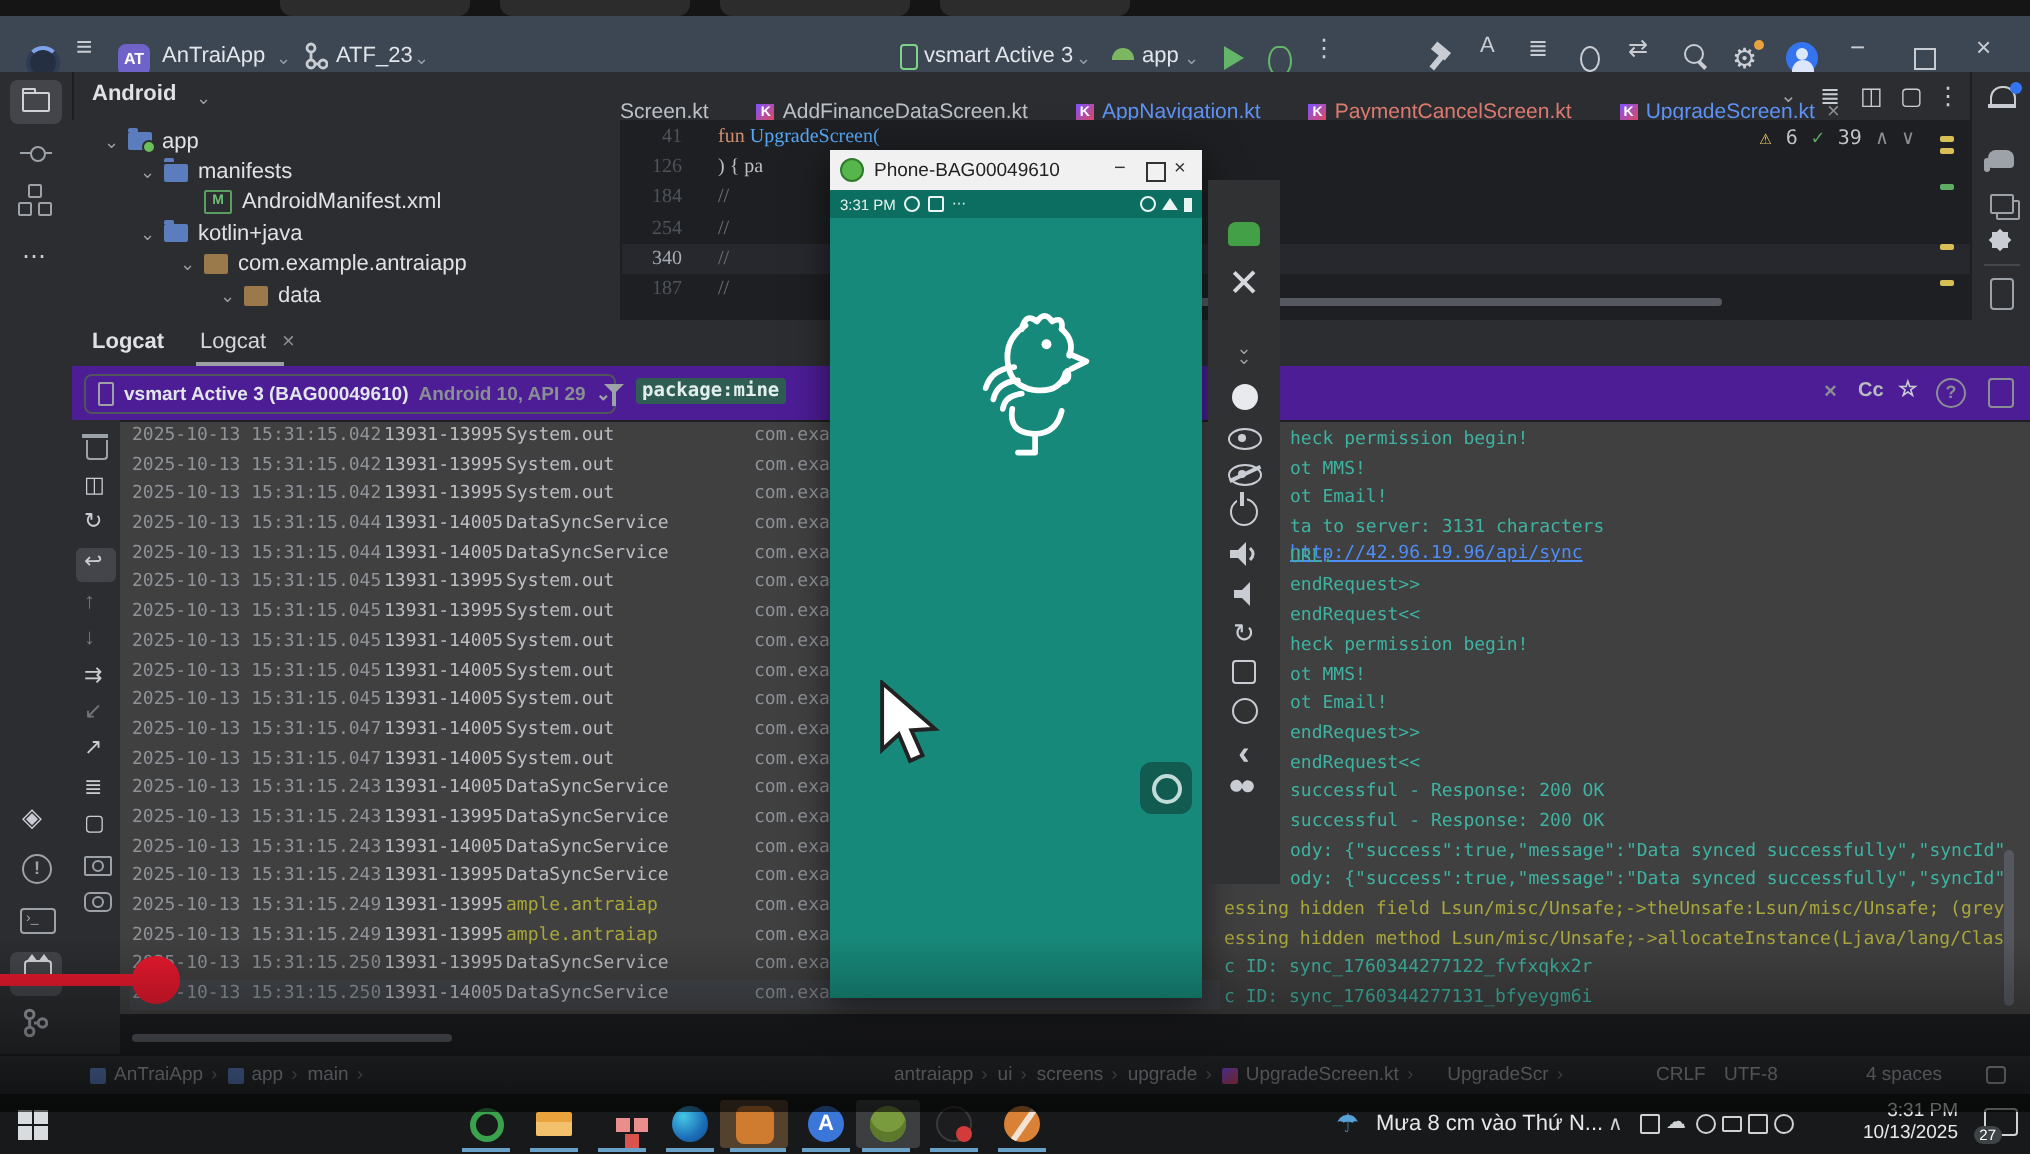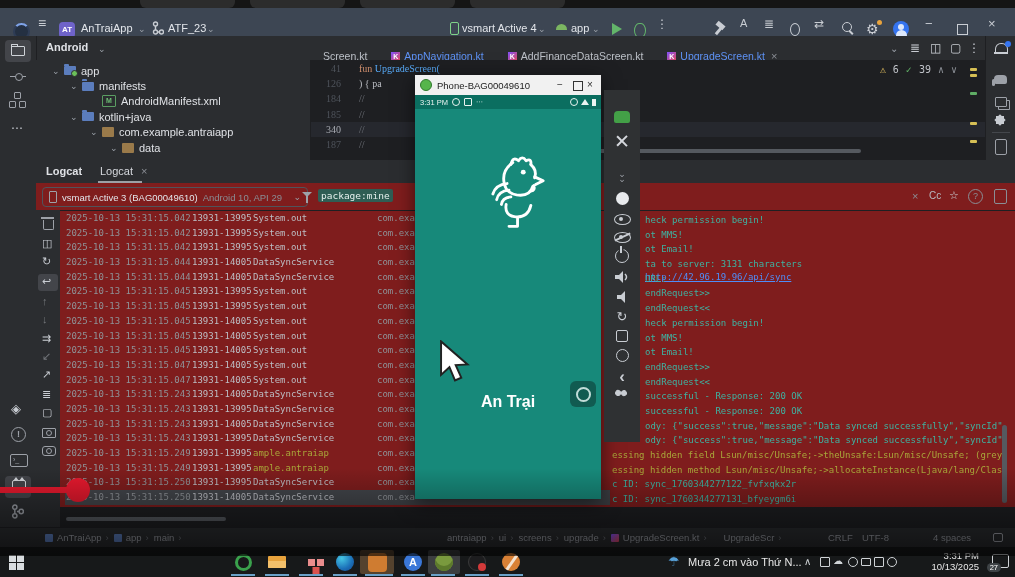--- a/index.html
+++ b/index.html
@@ -33,21 +33,21 @@
   .hammer{left:714px;top:14px;width:12px;height:12px;}
   .hammer::before{content:"";position:absolute;left:2px;top:1px;width:9px;height:5px;background:#c9cdd3;transform:rotate(40deg);}
   .hammer::after{content:"";position:absolute;left:3px;top:5px;width:2.5px;height:8px;background:#c9cdd3;transform:rotate(40deg);}
   .oval{left:790px;top:15px;width:8px;height:11px;border:1.6px solid #c9cdd3;border-radius:50%;}
   .srch{position:absolute;width:8px;height:8px;border:1.6px solid #c9cdd3;border-radius:50%;}
   .srch::after{content:"";position:absolute;left:7px;top:7px;width:5px;height:1.8px;background:#c9cdd3;transform:rotate(45deg);transform-origin:0 0;}
   .devicon{position:absolute;width:7px;height:11px;border:1.3px solid #7fd389;border-radius:2px;}
   .droid{position:absolute;width:11px;height:6px;border-radius:6px 6px 0 0;background:#7bb661;}
   
   #tabrow{left:0;top:36px;width:1015px;height:24px;background:#2b2d30;border-bottom:1px solid #1e1f22;}
-  #tabs{position:absolute;left:314px;top:0;height:40px;display:flex;}
+  #tabs{position:absolute;left:301px;top:0;height:40px;display:flex;}
   .tab{position:relative;display:flex;align-items:center;gap:4px;padding:0 9px;font-size:10.5px;color:#bcc0c7;}
   .tab[data-active="1"]::after{content:"";position:absolute;left:4px;right:4px;bottom:0;height:2px;background:#9ca0a6;}
   .tab[data-variant="modified"] .tablabel{color:#5e92f5;}
   .tab[data-variant="conflict"] .tablabel{color:#dd7a6f;}
   .kicon{width:9px;height:9px;background:linear-gradient(135deg,#7f52ff,#e44857);color:#fff;
          font-size:7px;font-weight:bold;text-align:center;line-height:9px;}
   .tabclose{color:#8a8e95;font-size:11px;margin-left:2px;}
   
   #leftstripe{left:0;top:36px;width:36px;height:511px;background:#2b2d30;border-right:1px solid #1e1f22;}
   .stripebox{position:absolute;left:5px;width:26px;height:22px;border-radius:4px;background:#43454a;}
@@ -91,34 +91,34 @@
   .bellic::before{content:"";position:absolute;left:-2.5px;top:8px;width:14px;height:1.6px;background:#c9cdd3;}
   .bellic::after{content:"";position:absolute;right:-4px;top:-3px;width:6px;height:6px;border-radius:50%;background:#3574f0;}
   .eleph{position:absolute;left:8px;width:13px;height:9px;background:#9da1a8;border-radius:4px 4px 2px 2px;}
   .eleph::after{content:"";position:absolute;left:-2px;top:4px;width:3px;height:7px;background:#9da1a8;border-radius:2px;}
   .layered{position:absolute;left:9px;width:10px;height:8px;border:1.4px solid #9da1a8;border-radius:1px;background:#2b2d30;box-shadow:3px 3px 0 -1px #2b2d30,3px 3px 0 0 #9da1a8;}
   .aistar{position:absolute;left:10px;width:8px;height:8px;background:#c9cdd3;transform:rotate(45deg);}
   .aistar::after{content:"";position:absolute;left:0;top:0;width:8px;height:8px;background:#c9cdd3;transform:rotate(45deg);}
   .phoneic{position:absolute;left:9px;width:10px;height:14px;border:1.4px solid #9da1a8;border-radius:2px;}
   
   #loghead{left:36px;top:160px;width:979px;height:23px;background:#2b2d30;border-bottom:1px solid #1e1f22;}
-  #logtoolrow{left:36px;top:183px;width:979px;height:27px;background:#7f1d1d;}
+  #logtoolrow{left:36px;top:183px;width:979px;height:27px;background:#4c1d95;font-weight:bold;}
   .combo{position:absolute;left:6px;top:4px;width:252px;height:18px;border:1px solid #50545b;border-radius:4px;
          display:flex;align-items:center;gap:5px;padding:0 6px;font-size:9.5px;}
   .funnel{position:absolute;left:266px;top:9px;width:0;height:0;border-left:5px solid transparent;border-right:5px solid transparent;border-top:5px solid #9da1a8;}
   .funnel::after{content:"";position:absolute;left:-1px;top:-1px;width:2px;height:7px;background:#9da1a8;}
   .filtertext{position:absolute;left:282px;top:6px;font-size:9.5px;background:#2f5d54;color:#e4efec;padding:1px 3px;border-radius:2px;}
   #logsidebar{left:36px;top:210px;width:24px;height:317px;background:#2b2d30;border-right:1px solid #1e1f22;}
   #logsidebar .ic{left:6px;font-size:11px;}
   .selbox{position:absolute;left:2px;width:20px;height:17px;background:#43454a;border-radius:3px;}
   .trashic{position:absolute;left:7px;width:9px;height:9px;border:1.4px solid #9da1a8;border-top:none;border-radius:0 0 2px 2px;}
   .trashic::before{content:"";position:absolute;left:-2.6px;top:-2.6px;width:13px;height:1.5px;background:#9da1a8;}
   .camic{position:absolute;left:6px;width:12px;height:8px;border:1.4px solid #9da1a8;border-radius:1px;}
   .camic::after{content:"";position:absolute;left:3.2px;top:1px;width:4px;height:4px;border:1.2px solid #9da1a8;border-radius:50%;}
-  #logrows{left:60px;top:211px;width:955px;height:296px;background:#7f1d1d;}
+  #logrows{left:60px;top:211px;width:955px;height:296px;background:#404040;}
   .lrow{position:relative;height:14.7px;font-family:"DejaVu Sans Mono",monospace;font-size:9px;}
   .lrow span{position:absolute;top:2px;white-space:pre;}
   .lt{left:6px;color:#8f9398;} .lp{left:132px;color:#bcbec4;} .ltag{left:193px;color:#bcbec4;} .lpkg{left:317px;color:#8f9398;}
   .lrow[data-tagv="olive"] .ltag{color:#a9a73a;}
   .msg{left:585px;color:#3eb3a2;}
   .lrow[data-wide="1"] .msg{left:552px;}
   .lrow[data-msgv="olive"] .msg{color:#a9a73a;}
   .lrow[data-sel="1"]::before{content:"";position:absolute;left:5px;top:0;width:545px;height:14.7px;background:#43464b;}
   .loglink{color:#4f8df7;text-decoration:underline;font-family:inherit;}
   .scrollthumb{position:absolute;background:#55595f;border-radius:3px;}
@@ -206,21 +206,21 @@
     <span class="tbtext chev" style="left:138px;top:16px;">⌄</span>
     <svg class="abs" style="left:152px;top:13px;" width="12" height="14" viewBox="0 0 12 14">
       <circle cx="3.5" cy="3" r="2" fill="none" stroke="#c9cdd3" stroke-width="1.4"></circle>
       <circle cx="3.5" cy="11" r="2" fill="none" stroke="#c9cdd3" stroke-width="1.4"></circle>
       <circle cx="9.5" cy="11" r="2" fill="none" stroke="#c9cdd3" stroke-width="1.4"></circle>
       <path d="M3.5 5v4M5.5 11h2" stroke="#c9cdd3" stroke-width="1.4" fill="none"></path>
     </svg>
     <span class="tbtext" style="left:168px;">ATF_23</span>
     <span class="tbtext chev" style="left:207px;top:16px;">⌄</span>
     <span class="devicon" style="left:450px;top:14px;"></span>
-    <span class="tbtext" style="left:462px;">vsmart Active 4</span>
+    <span class="tbtext" style="left:462px;">vsmart Active 3</span>
     <span class="tbtext chev" style="left:538px;top:16px;">⌄</span>
     <span class="droid" style="left:556px;top:16px;"></span>
     <span class="tbtext" style="left:571px;">app</span>
     <span class="tbtext chev" style="left:592px;top:16px;">⌄</span>
     <span class="playtri abs"></span>
     <span class="bugic abs"></span>
     <span class="ic" style="left:656px;top:10px;">⋮</span>
     <span class="hammer abs"></span>
     <span class="ic" style="left:740px;top:10px;font-size:11px;">A</span>
     <span class="ic" style="left:764px;top:10px;">≣</span>
@@ -238,32 +238,37 @@
     <span style="position:absolute;left:46px;top:5px;font-size:11px;font-weight:bold;">Android</span>
     <span class="chev" style="position:absolute;left:98px;top:8px;">⌄</span>
     <div id="tabs">
 
         <div class="tab" data-variant="plain" data-active="0" data-kotlin="0">
 
           <span class="tablabel">Screen.kt</span>
           <span class="tabclose"></span>
         </div>
 
+        <div class="tab" data-variant="plain" data-active="0" data-kotlin="1">
+          <span class="kicon">K</span>
+          <span class="tablabel">AddFinanceDataScreen.kt</span>
+          <span class="tabclose"></span>
+        </div>
+
         <div class="tab" data-variant="modified" data-active="0" data-kotlin="1">
           <span class="kicon">K</span>
           <span class="tablabel">AppNavigation.kt</span>
           <span class="tabclose"></span>
         </div>
 
-        <div class="tab" data-variant="plain" data-active="0" data-kotlin="1">
+        <div class="tab" data-variant="conflict" data-active="0" data-kotlin="1">
           <span class="kicon">K</span>
-          <span class="tablabel">AddFinanceDataScreen.kt</span>
+          <span class="tablabel">PaymentCancelScreen.kt</span>
           <span class="tabclose"></span>
         </div>
-
 
         <div class="tab" data-variant="modified" data-active="1" data-kotlin="1">
           <span class="kicon">K</span>
           <span class="tablabel">UpgradeScreen.kt</span>
           <span class="tabclose">×</span>
         </div>
       </div>
     <span class="ic" style="left:890px;top:8px;font-size:10px;color:#9aa0a8;">⌄</span>
     <span class="ic" style="left:910px;top:6px;">≣</span>
     <span class="ic" style="left:930px;top:6px;">◫</span>
@@ -366,21 +371,21 @@
 
         <div class="eline" data-current="0">
           <span class="lnum">184</span>
           <span class="ekw"></span>
           <span class="ename"></span>
           <span class="eplain"></span>
           <span class="ecomment">//</span>
         </div>
 
         <div class="eline" data-current="0">
-          <span class="lnum">185</span>
+          <span class="lnum">254</span>
           <span class="ekw"></span>
           <span class="ename"></span>
           <span class="eplain"></span>
           <span class="ecomment">//</span>
         </div>
 
         <div class="eline" data-current="1">
           <span class="lnum">340</span>
           <span class="ekw"></span>
           <span class="ename"></span>
@@ -722,21 +727,20 @@
           <path d="M66 36 q2 5 -3 6"></path>
           <path d="M44 12 q-12 8 -9 22 q2 10 13 12 q14 2 17 -9"></path>
           <path d="M38 34 q-12 1 -15 11"></path>
           <path d="M40 41 q-11 1 -13 10"></path>
           <path d="M42 48 q-9 1 -10 8"></path>
           <path d="M37 56 q-2 12 10 13 q13 1 16 -12"></path>
           <path d="M49 70 v9 h-9"></path>
         </g>
         <circle cx="55" cy="22" r="2.6" fill="#fff"></circle>
       </svg>
-      <div class="appname">An Trại</div>
       <span class="floatbtn"></span>
     </div>
   </div>
 
   <div id="sctool" class="abs">
     <span class="sc" style="top:20px;"><span class="monster"></span></span>
     <span class="sc" style="top:44px;"><span class="xshape"></span></span>
     <span class="sc" style="top:82px;font-size:9px;line-height:5px;color:#9da1a8;">
       <span>⌄</span><br><span>⌄</span>
     </span>
@@ -820,21 +824,21 @@
     <span class="tkline" style="left:231px;"></span>
     <span class="tkline" style="left:265px;"></span>
     <span class="tkline" style="left:299px;"></span>
     <span class="tkline" style="left:333px;"></span>
     <span class="tkline" style="left:365px;width:28px;"></span>
     <span class="tkline" style="left:401px;"></span>
     <span class="tkline" style="left:431px;"></span>
     <span class="tkline" style="left:465px;"></span>
     <span class="tkline" style="left:499px;"></span>
     <span class="abs" style="left:668px;top:7px;font-size:13px;color:#57a0d8;">☂</span>
-    <span class="abs" style="left:688px;top:9px;color:#e8e8e8;">Mưa 2 cm vào Thứ N...</span>
+    <span class="abs" style="left:688px;top:9px;color:#e8e8e8;">Mưa 8 cm vào Thứ N...</span>
     <span class="abs tray" style="left:804px;top:9px;font-size:10px;"><span>∧</span></span>
     <span class="trayico" style="left:820px;"></span>
     <span class="abs" style="left:833px;top:8px;font-size:10px;color:#cfd3d6;">☁</span>
     <span class="trayico" style="left:848px;border-radius:50%;"></span>
     <span class="trayico" style="left:861px;height:6px;top:11px;"></span>
     <span class="trayico" style="left:874px;"></span>
     <span class="trayico" style="left:887px;border-radius:50%;"></span>
     <div id="clock">
       <div>3:31 PM</div>
       <div>10/13/2025</div>

